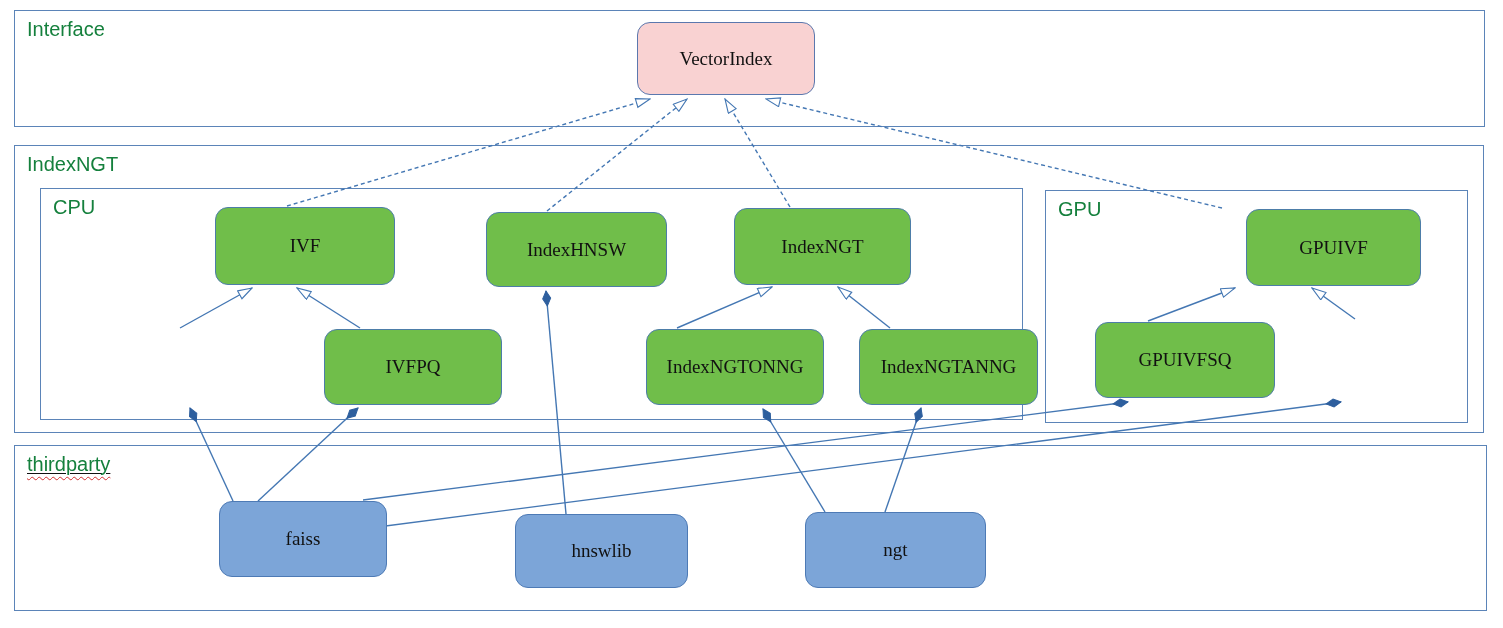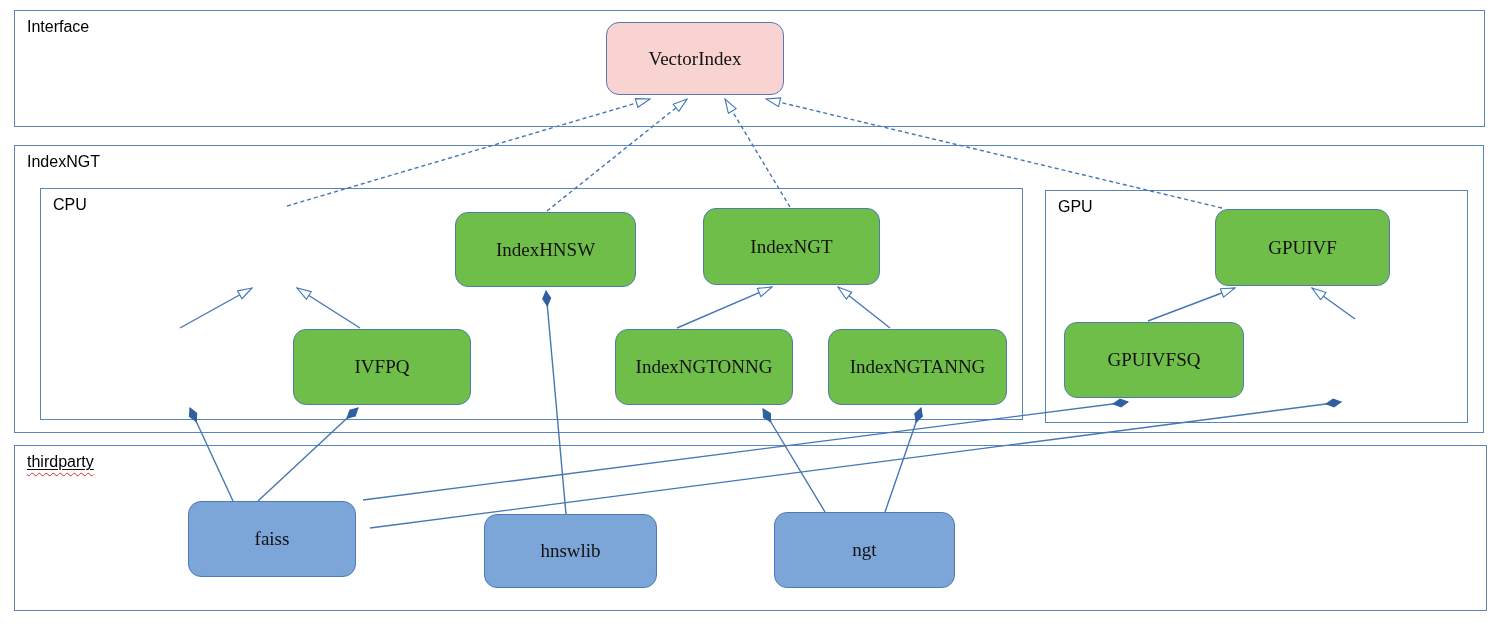--- a/index.html
+++ b/index.html
@@ -1,25 +1,25 @@
 <!DOCTYPE html>
 <html><head>
 <meta charset="utf-8">
 <style>
   html,body{margin:0;padding:0;background:#ffffff;}
   .canvas{position:relative;width:1503px;height:628px;background:#ffffff;overflow:hidden;
           font-family:"Liberation Sans",sans-serif;}
   .container{position:absolute;border:1.5px solid #5b84b8;background:transparent;box-sizing:border-box;}
-  .container-label{position:absolute;left:12px;top:7px;font-size:16px;color:#000000;
+  .container-label{position:absolute;left:12px;top:7px;font-size:20px;color:#15803d;
                    font-family:"Liberation Sans",sans-serif;white-space:nowrap;}
   .squiggle{text-decoration:underline wavy #d03030 1px;text-underline-offset:5px;}
   .squiggle .u{text-decoration:underline solid #111 1px;text-underline-offset:2px;}
   .node{position:absolute;border-radius:13px;box-sizing:border-box;display:flex;
         align-items:center;justify-content:center;
-        font-family:"Liberation Serif","DejaVu Serif",serif;font-size:19px;color:#111;}
+        font-family:"Liberation Serif","DejaVu Serif",serif;font-size:19px;color:#111;margin-left:31px;}
   .node.pink {background:#f9d2d2;border:1.5px solid #5b78ae;}
   .node.green{background:#70be4a;border:1.5px solid #4d7da8;}
   .node.blue {background:#7ca5d8;border:1.5px solid #4d7ab5;}
   svg.edges{position:absolute;left:0;top:0;}
   .edge{stroke:#4477b3;stroke-width:1.4;fill:none;}
   .edge.dashed{stroke-dasharray:4 3;}
 </style>
 </head>
 <body>
 
@@ -73,20 +73,23 @@
     <line class="edge" x1="825" y1="512" x2="763" y2="409" marker-end="url(#mDiamond)"></line>
     <line class="edge" x1="885" y1="512" x2="921" y2="408" marker-end="url(#mDiamond)"></line>
     <line class="edge" x1="363" y1="500" x2="1128" y2="402" marker-end="url(#mDiamond)"></line>
     <line class="edge" x1="370" y1="528" x2="1341" y2="402" marker-end="url(#mDiamond)"></line>
   </svg>
 
   <div class="node pink" style="left:606px;top:22px;width:178px;height:73px">
     <span>VectorIndex</span>
   </div>
 
+  <div class="node green" style="left:184px;top:207px;width:180px;height:78px">
+    <span>IVF</span>
+  </div>
   <div class="node green" style="left:455px;top:212px;width:181px;height:75px">
     <span>IndexHNSW</span>
   </div>
   <div class="node green" style="left:703px;top:208px;width:177px;height:77px">
     <span>IndexNGT</span>
   </div>
   <div class="node green" style="left:1215px;top:209px;width:175px;height:77px">
     <span>GPUIVF</span>
   </div>
 

